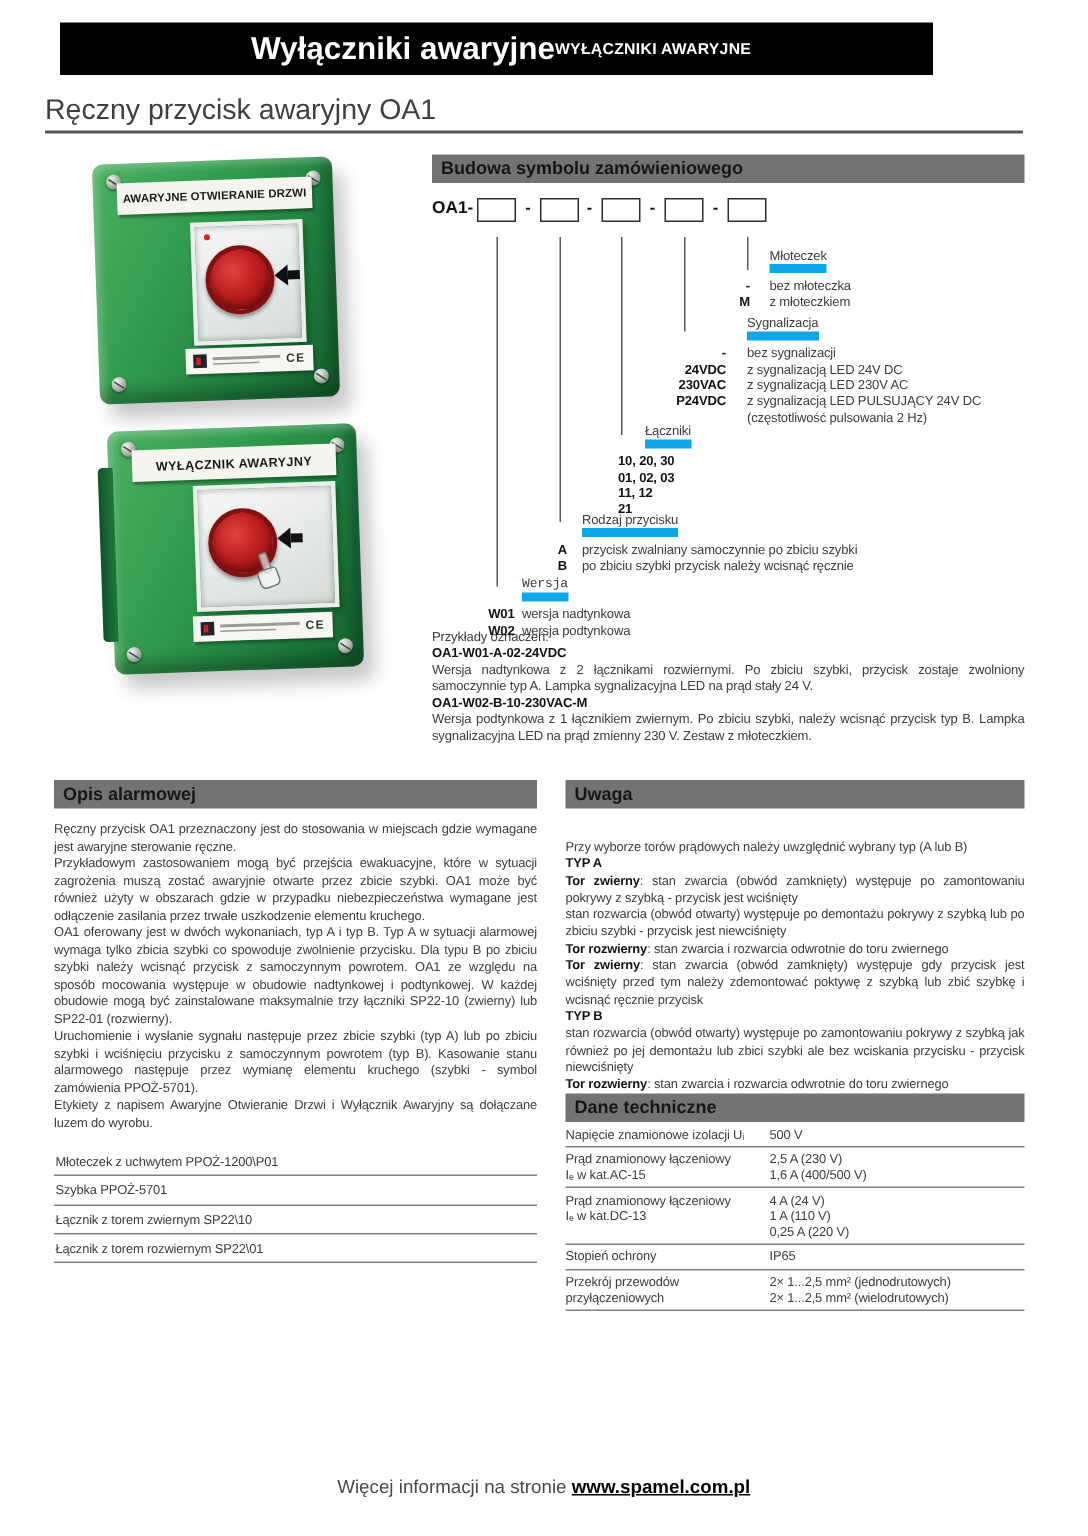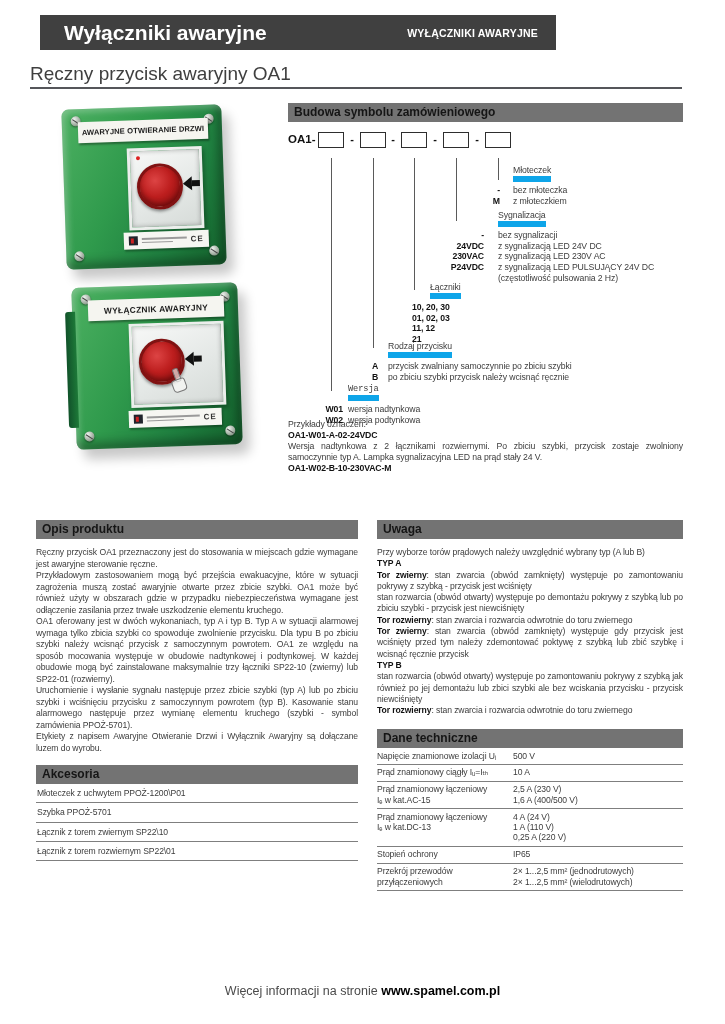--- a/index.html
+++ b/index.html
@@ -1,22 +1,22 @@
 <!DOCTYPE html>
 <html><head>
 <meta charset="utf-8">
 <style>
   * { margin:0; padding:0; box-sizing:border-box; }
   html,body { width:725px; height:1024px; background:#fff; }
   .page { position:relative; width:725px; height:1024px; background:#fff; overflow:hidden;
           font-family:"Liberation Sans","DejaVu Sans",sans-serif; color:#3c3c3c; }
 
   
-  .topbar { position:absolute; left:40px; top:15px; width:516px; height:35px; background:#404040;
-            color:#fff; display:flex; align-items:center; justify-content:space-between;
+  .topbar { position:absolute; left:40px; top:15px; width:582px; height:35px; background:#000000;
+            color:#fff; display:flex; align-items:center; justify-content:center;
             padding:0 18px 0 24px; }
   .topbar .t1 { font-size:21px; font-weight:bold; }
   .topbar .t2 { font-size:10.5px; font-weight:bold; letter-spacing:.2px; }
 
   .doc-title { position:absolute; left:30px; top:63px; font-size:19px; font-weight:normal; color:#3f3f3f; }
   .title-rule { position:absolute; left:30px; top:87px; width:652px; height:2px; background:#55565a; }
 
   
   .section-bar { height:19px; background:#737373; font-size:12px; font-weight:bold; color:#151515;
                  line-height:19px; padding-left:6px; }
@@ -106,29 +106,29 @@
 
   
   .colL { position:absolute; left:36px; top:520px; width:322px; }
   .desc-text { margin-top:8px; font-size:8.6px; letter-spacing:-0.1px; line-height:11.5px; text-align:justify; color:#3c3c3c; }
   .desc-text p { margin:0; }
 
   .acc { position:absolute; left:36px; top:765px; width:322px; }
   .acc-item { font-size:8.6px; letter-spacing:-0.1px; line-height:18.3px; border-bottom:1px solid #7f7f7f; color:#3c3c3c; padding-left:1px; }
 
   .colR { position:absolute; left:377px; top:520px; width:306px; }
-  .note-text { margin-top:8px; font-size:8.6px; letter-spacing:-0.1px; line-height:11.3px; text-align:justify; color:#3c3c3c; }
+  .note-text { margin-top:20px; font-size:8.6px; letter-spacing:-0.1px; line-height:11.3px; text-align:justify; color:#3c3c3c; }
   .nb b { color:#111; }
 
   .tech { position:absolute; left:377px; top:729px; width:306px; }
   .tech-row { display:grid; grid-template-columns:136px 1fr; border-bottom:1px solid #7f7f7f;
               padding:2.5px 0 3px; font-size:8.6px; letter-spacing:-0.1px; line-height:10.4px; color:#3c3c3c; }
 
   .footer { position:absolute; left:0; top:984px; width:100%; text-align:center; font-size:12.5px; color:#4a4a4a; }
-  .footer b { color:#000; }
+  .footer b { color:#000;text-decoration:underline; }
 </style>
 </head>
 <body>
 
 <div class="page">
 
   <div class="topbar">
     <span class="t1">Wyłączniki awaryjne</span>
     <span class="t2">WYŁĄCZNIKI AWARYJNE</span>
   </div>
@@ -275,36 +275,36 @@
           <span class="grp-desc">wersja podtynkowa</span>
         </div>
       </div>
     </div>
 
     <div class="examples">
       <div class="ex-head">Przykłady oznaczeń:</div>
       <div class="ex-code">OA1-W01-A-02-24VDC</div>
       <div class="ex-desc">Wersja nadtynkowa z 2 łącznikami rozwiernymi. Po zbiciu szybki, przycisk zostaje zwolniony samoczynnie typ A. Lampka sygnalizacyjna LED na prąd stały 24 V.</div>
       <div class="ex-code">OA1-W02-B-10-230VAC-M</div>
+      <div class="ex-desc">Wersja podtynkowa z 1 łącznikiem zwiernym. Po zbiciu szybki, należy wcisnąć przycisk typ B. Lampka sygnalizacyjna LED na prąd zmienny 230 V. Zestaw z młoteczkiem.</div>
     </div>
   </div>
 
   <div class="colL">
-    <div class="section-bar">Opis produktu</div>
+    <div class="section-bar">Opis alarmowej</div>
     <div class="desc-text">
       <p>Ręczny przycisk OA1 przeznaczony jest do stosowania w miejscach gdzie wymagane jest awaryjne sterowanie ręczne.</p>
       <p>Przykładowym zastosowaniem mogą być przejścia ewakuacyjne, które w sytuacji zagrożenia muszą zostać awaryjnie otwarte przez zbicie szybki. OA1 może być również użyty w obszarach gdzie w przypadku niebezpieczeństwa wymagane jest odłączenie zasilania przez trwałe uszkodzenie elementu kruchego.</p>
       <p>OA1 oferowany jest w dwóch wykonaniach, typ A i typ B. Typ A w sytuacji alarmowej wymaga tylko zbicia szybki co spowoduje zwolnienie przycisku. Dla typu B po zbiciu szybki należy wcisnąć przycisk z samoczynnym powrotem. OA1 ze względu na sposób mocowania występuje w obudowie nadtynkowej i podtynkowej. W każdej obudowie mogą być zainstalowane maksymalnie trzy łączniki SP22-10 (zwierny) lub SP22-01 (rozwierny).</p>
       <p>Uruchomienie i wysłanie sygnału następuje przez zbicie szybki (typ A) lub po zbiciu szybki i wciśnięciu przycisku z samoczynnym powrotem (typ B). Kasowanie stanu alarmowego następuje przez wymianę elementu kruchego (szybki - symbol zamówienia PPOŻ-5701).</p>
       <p>Etykiety z napisem Awaryjne Otwieranie Drzwi i Wyłącznik Awaryjny są dołączane luzem do wyrobu.</p>
     </div>
   </div>
 
   <div class="acc">
-    <div class="section-bar">Akcesoria</div>
     <div class="acc-item">Młoteczek z uchwytem PPOŻ-1200\P01</div>
     <div class="acc-item">Szybka PPOŻ-5701</div>
     <div class="acc-item">Łącznik z torem zwiernym SP22\10</div>
     <div class="acc-item">Łącznik z torem rozwiernym SP22\01</div>
   </div>
 
   <div class="colR">
     <div class="section-bar">Uwaga</div>
     <div class="note-text">
       <div class="nb"><b></b><span>Przy wyborze torów prądowych należy uwzględnić wybrany typ (A lub B)</span></div>
@@ -324,28 +324,20 @@
     <div class="tech-row">
       <div class="tl">
           <div>Napięcie znamionowe izolacji Uᵢ</div>
         </div>
       <div class="tv">
           <div>500 V</div>
         </div>
     </div>
     <div class="tech-row">
       <div class="tl">
-          <div>Prąd znamionowy ciągły Iᵤ=Iₜₕ</div>
-        </div>
-      <div class="tv">
-          <div>10 A</div>
-        </div>
-    </div>
-    <div class="tech-row">
-      <div class="tl">
           <div>Prąd znamionowy łączeniowy</div>
           <div>Iₑ w kat.AC-15</div>
         </div>
       <div class="tv">
           <div>2,5 A (230 V)</div>
           <div>1,6 A (400/500 V)</div>
         </div>
     </div>
     <div class="tech-row">
       <div class="tl">

